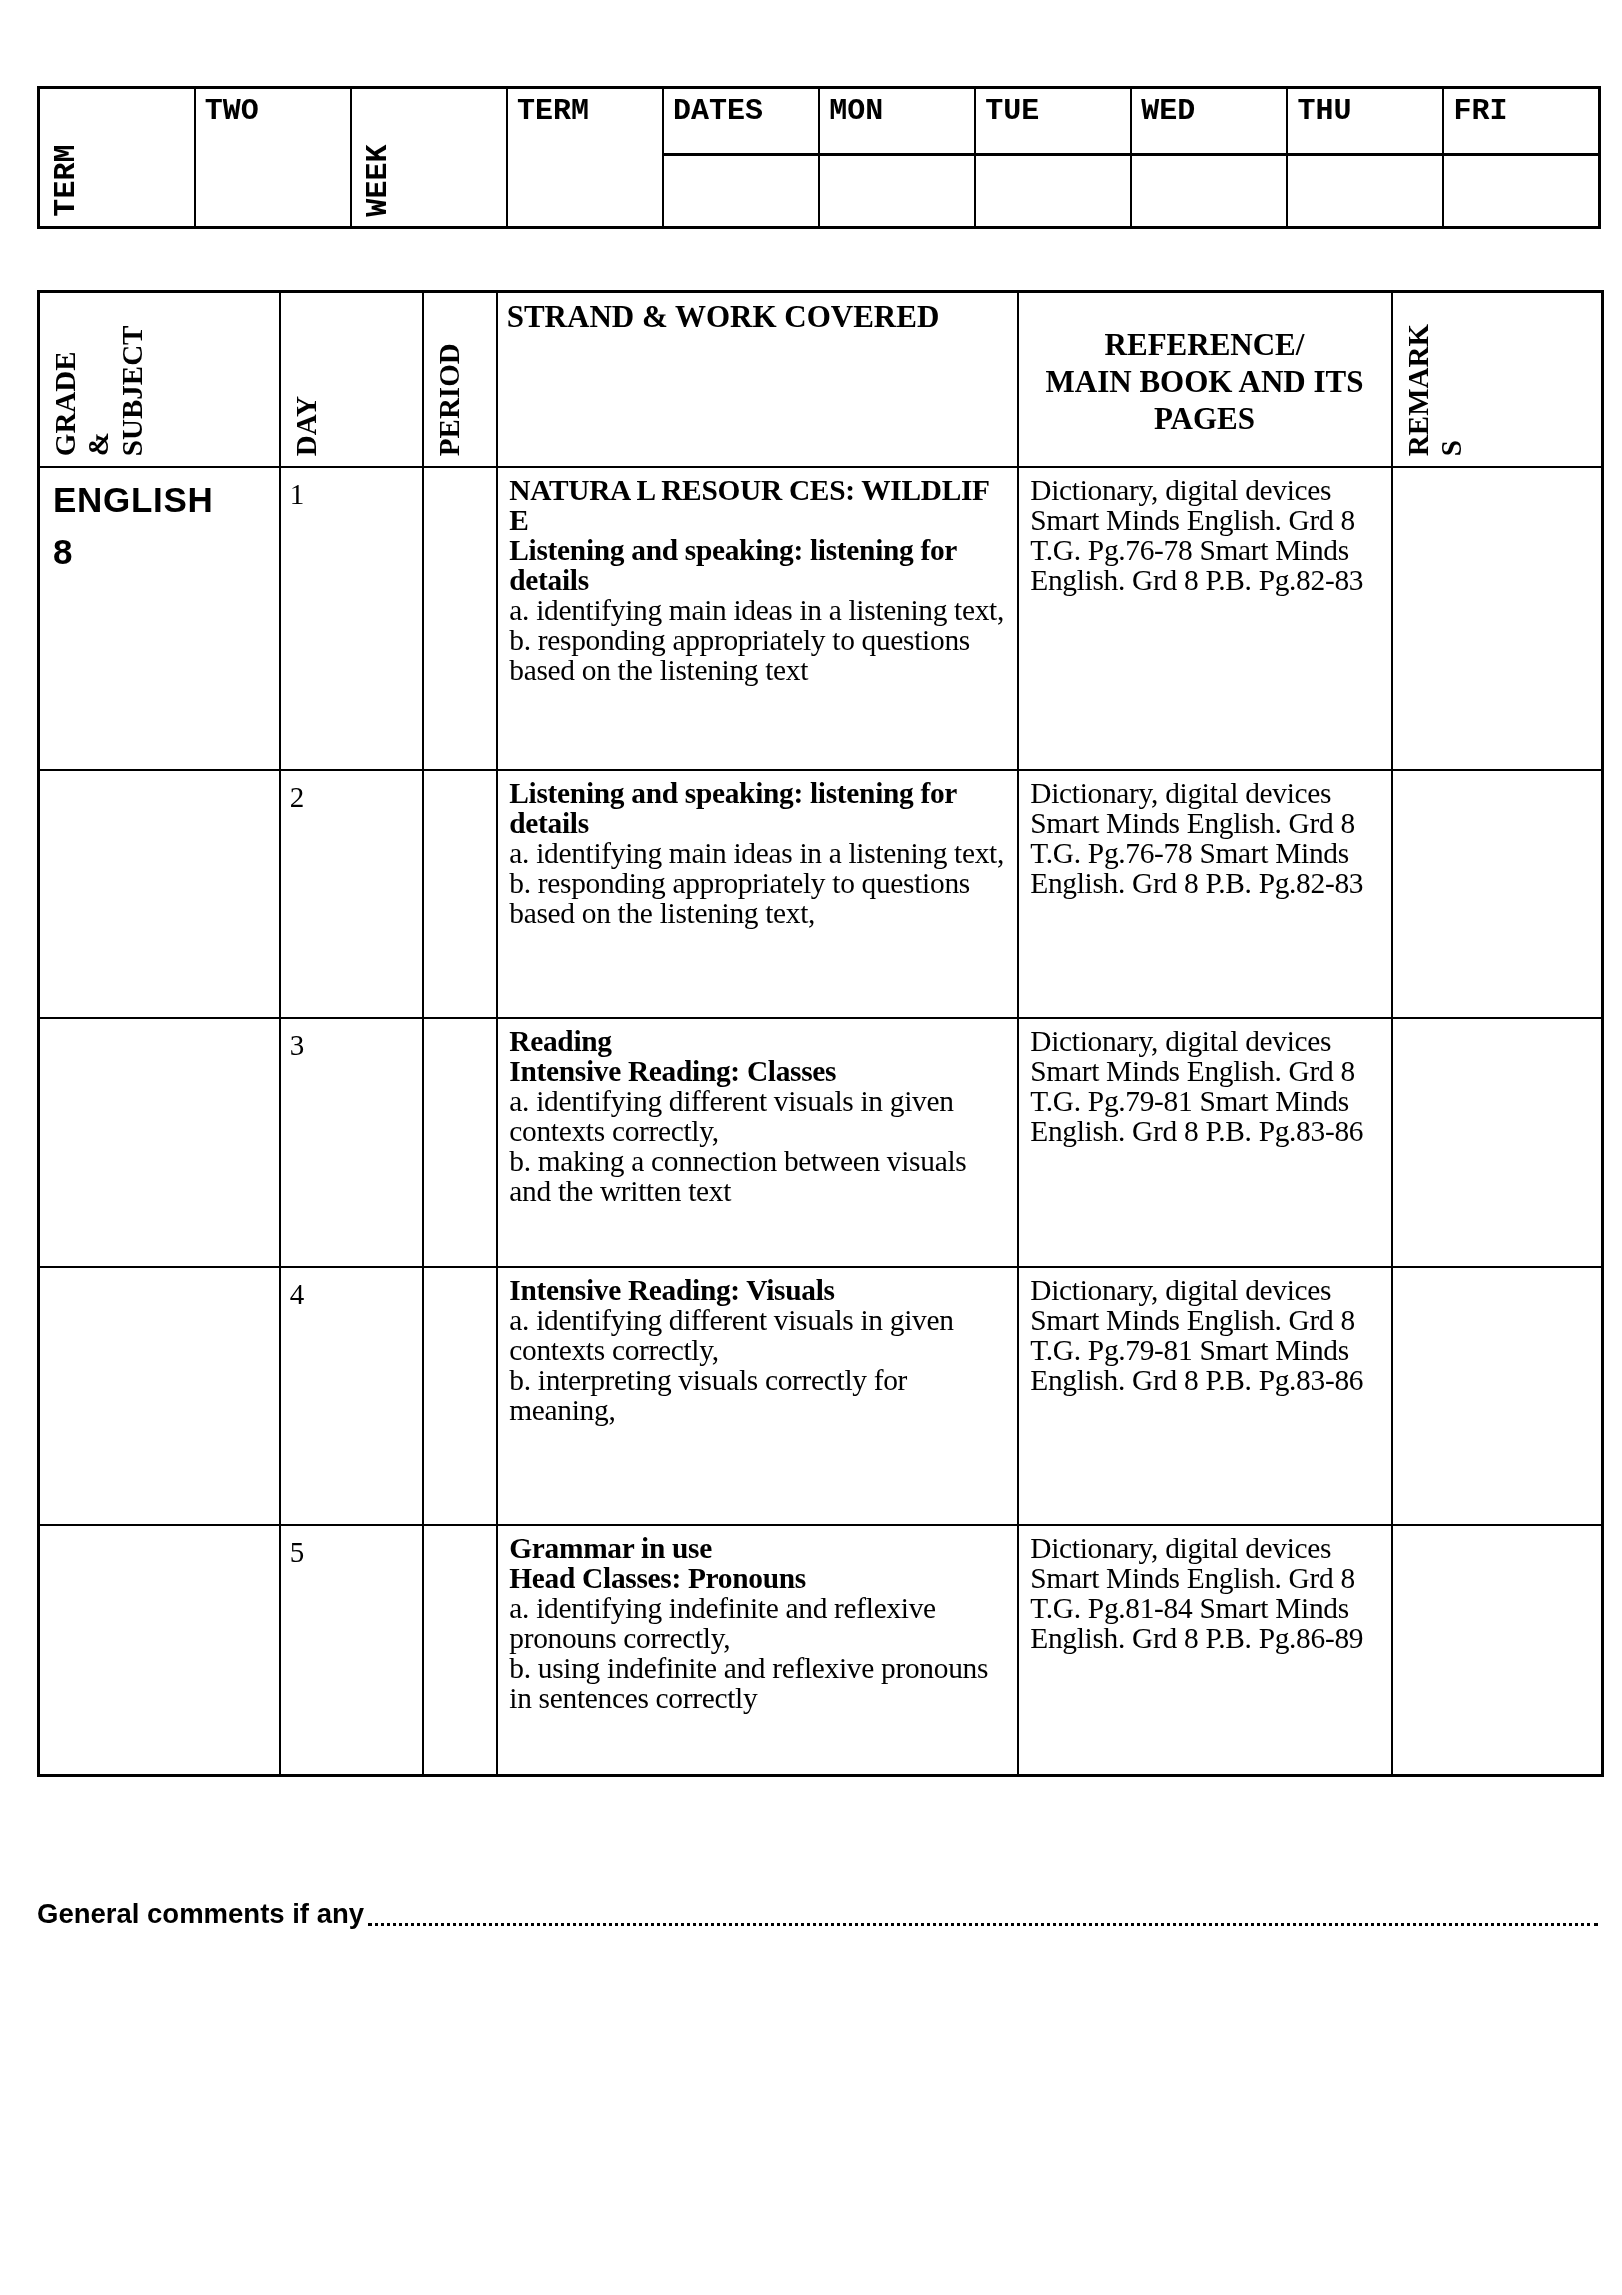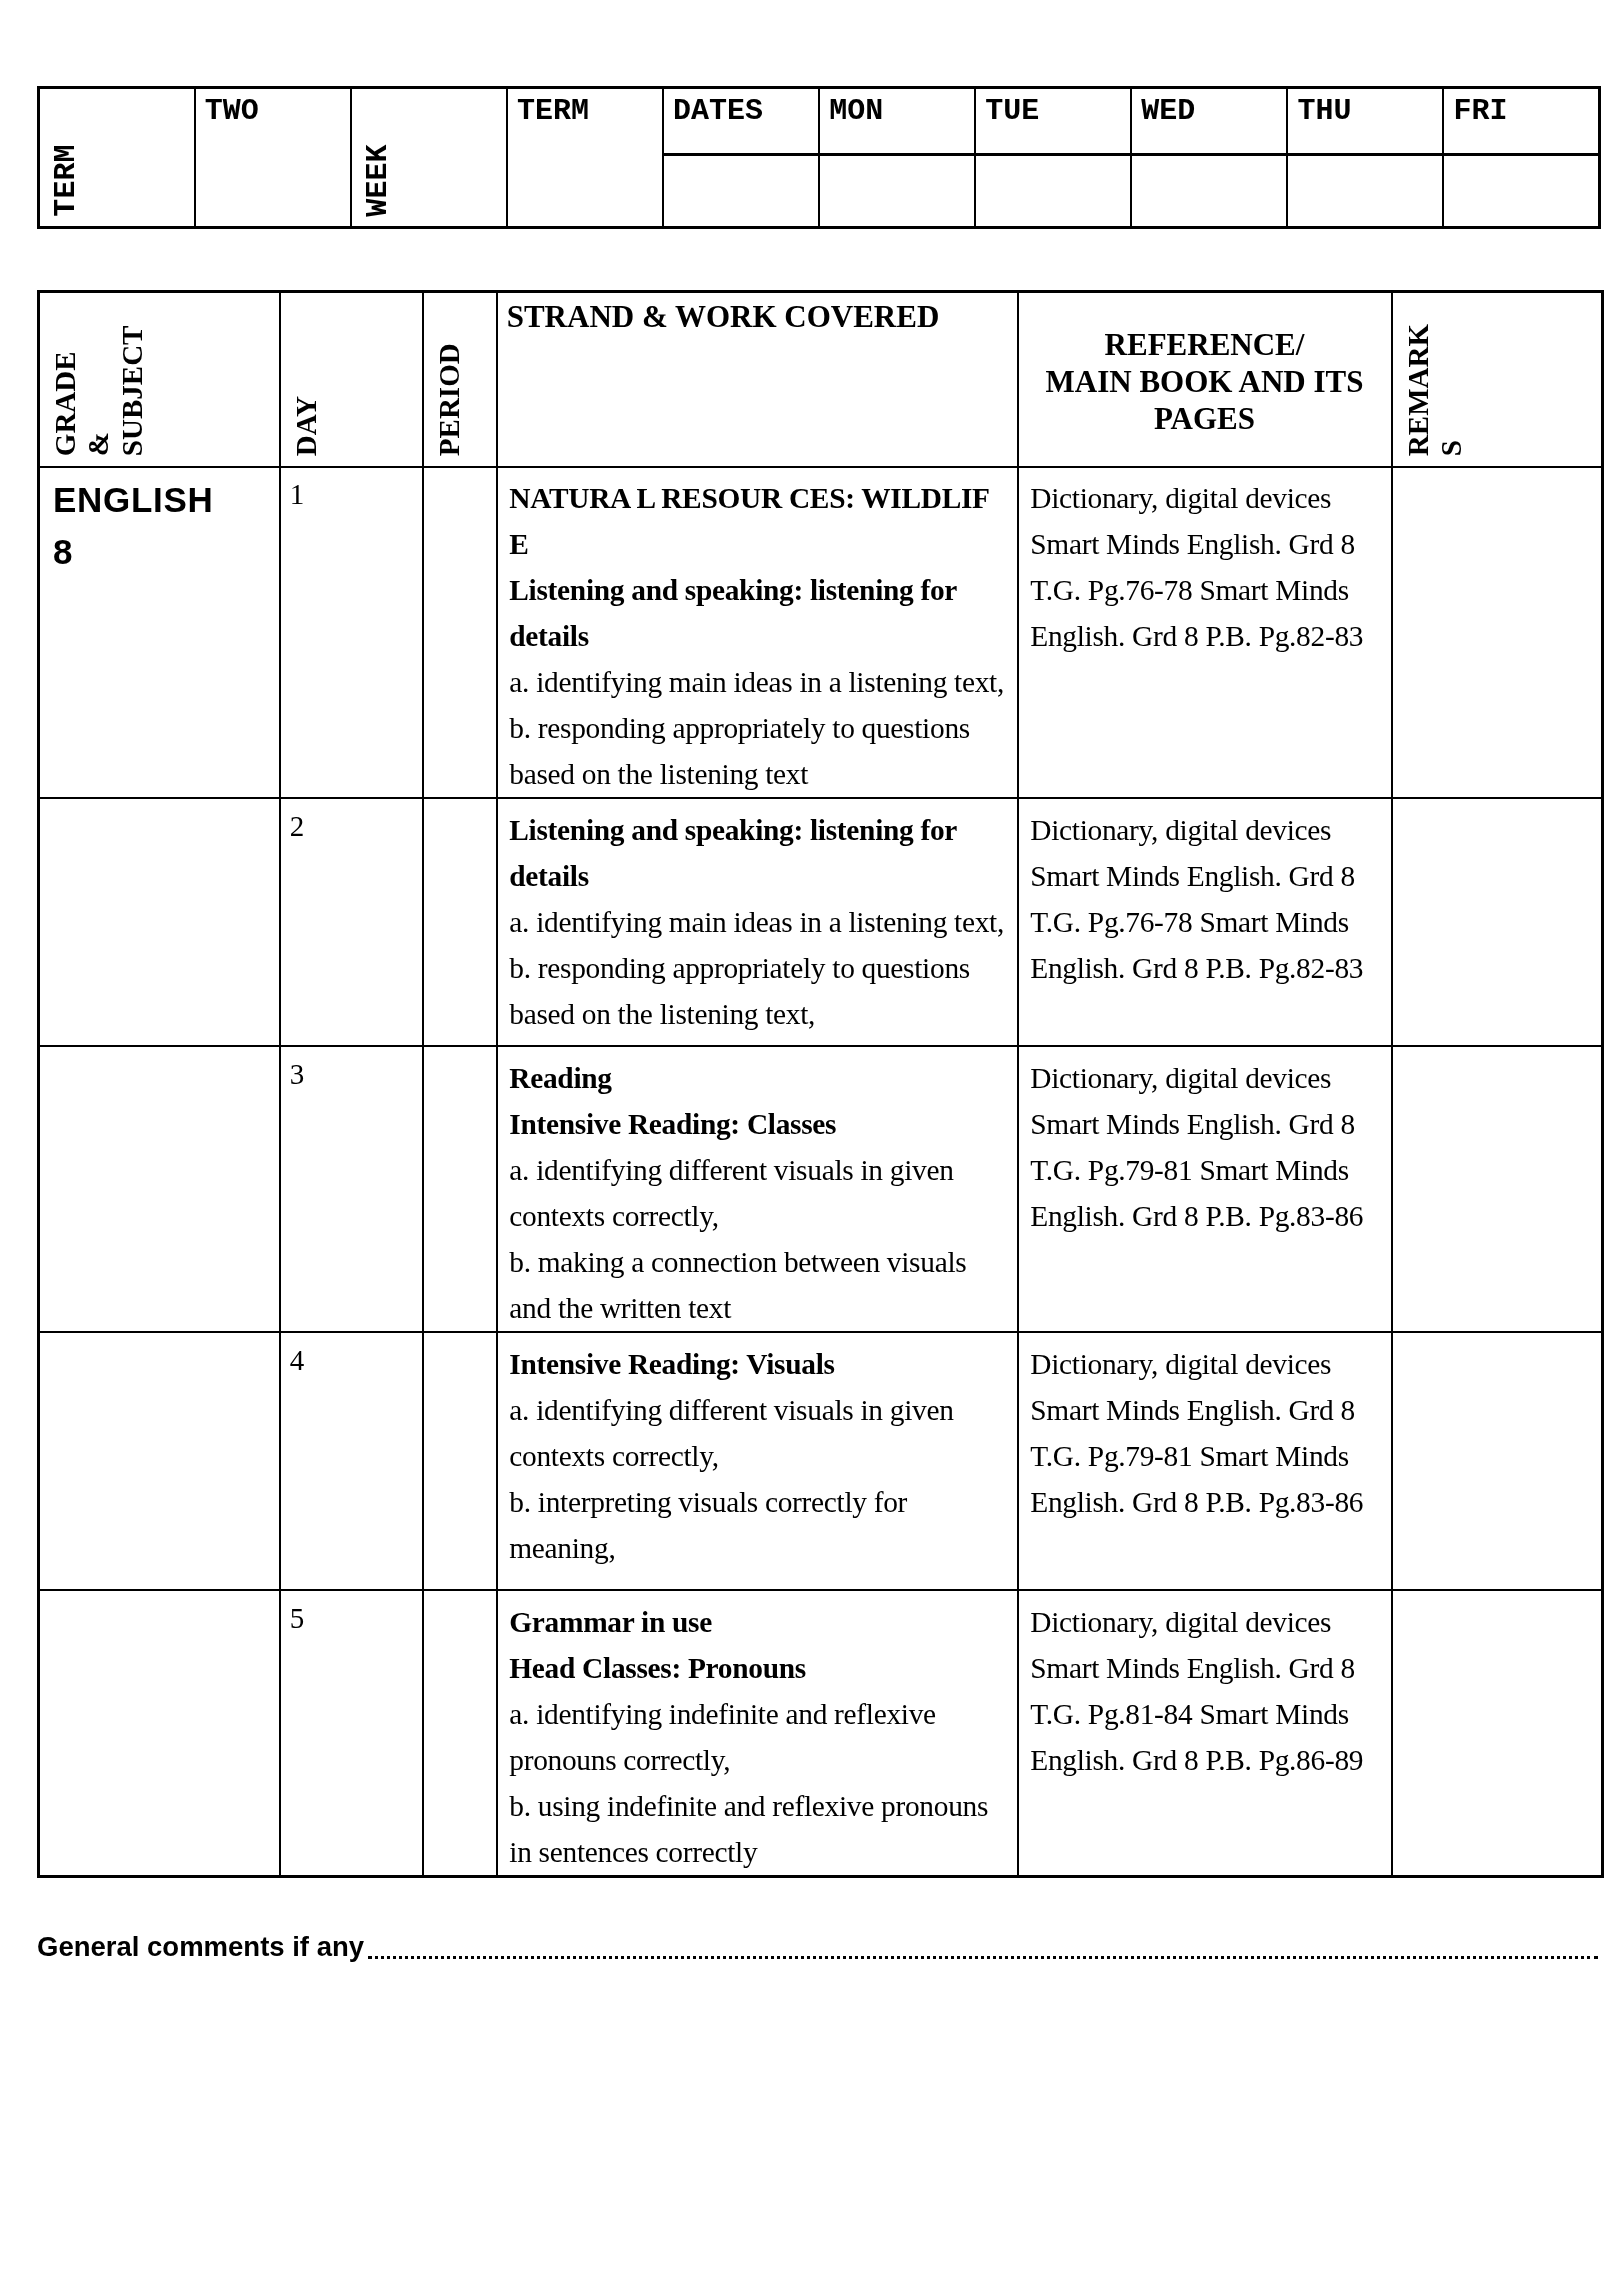--- a/index.html
+++ b/index.html
@@ -26,38 +26,38 @@
     transform:rotate(180deg);
     white-space:pre-line;
     font-weight:bold;
     line-height:1.15;
   }
   .toptable .vt{font-size:30px;}
   .maintable .vt{font-size:29px;}
 
   
   .daycell{font-size:29px;padding-top:10.5px;}
-  .strandcell,.refcell{font-size:29.4px;line-height:46px;letter-spacing:-0.3px;padding:7.9px 11.8px 0 11.8px;margin-left:42px;}
+  .strandcell,.refcell{font-size:29.4px;line-height:30px;letter-spacing:-0.3px;padding:7.9px 11.8px 0 11.8px;margin-left:42px;}
   .strand-title{font-weight:bold;white-space:pre-line;}
   .strand-body{white-space:pre-line;}
   .gradecell{font-family:"Liberation Sans",sans-serif;font-weight:bold;font-size:35px;line-height:52px;white-space:pre-line;padding:6.5px 0 0 13px;letter-spacing:0.7px;}
   .prewrap{white-space:pre-line;margin-top:28px;}
 
   
   .row1{height:303px;}
   .row2{height:248px;}
   .row3{height:249px;}
   .row4{height:258px;}
   .row5{height:251px;}
   .toptable .r1{height:67px;}
   .toptable .r2{height:73px;}
 
   
   .footer{position:absolute;left:37px;top:1893px;width:1564px;font-family:"Liberation Sans",sans-serif;font-weight:bold;font-size:27.5px;}
-  .fline{display:flex;align-items:flex-end;height:37px;margin-top:33px;}
+  .fline{display:flex;align-items:flex-end;height:37px;}
   .fline + .fline{margin-top:24px;}
   .flabel{white-space:nowrap;}
   .dots{border-bottom:3.3px dotted #000;margin-bottom:3.9px;}
   .dots1{width:1230px;margin-left:3.9px;}
   .dots2{width:592px;margin-left:9.2px;}
   .dots3{width:537px;margin-left:6.5px;}
   .datelabel{margin-left:5.2px;}
 </style>
 </head>
 <body>

